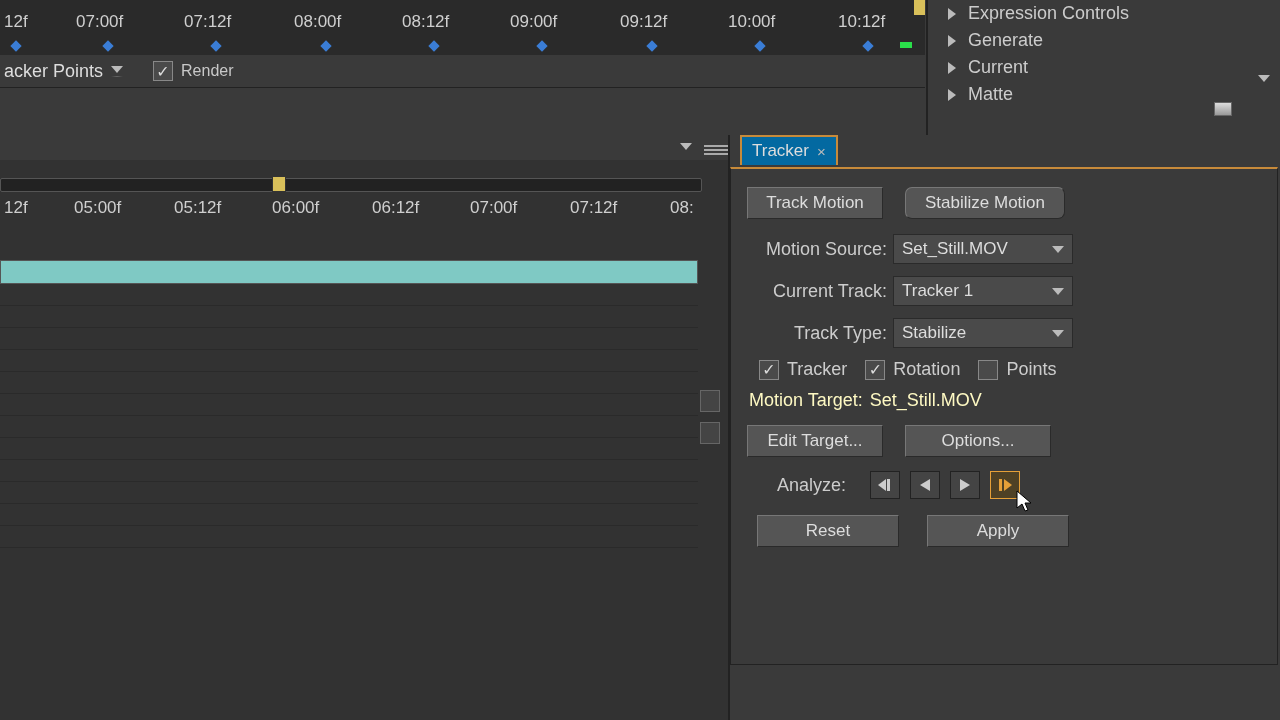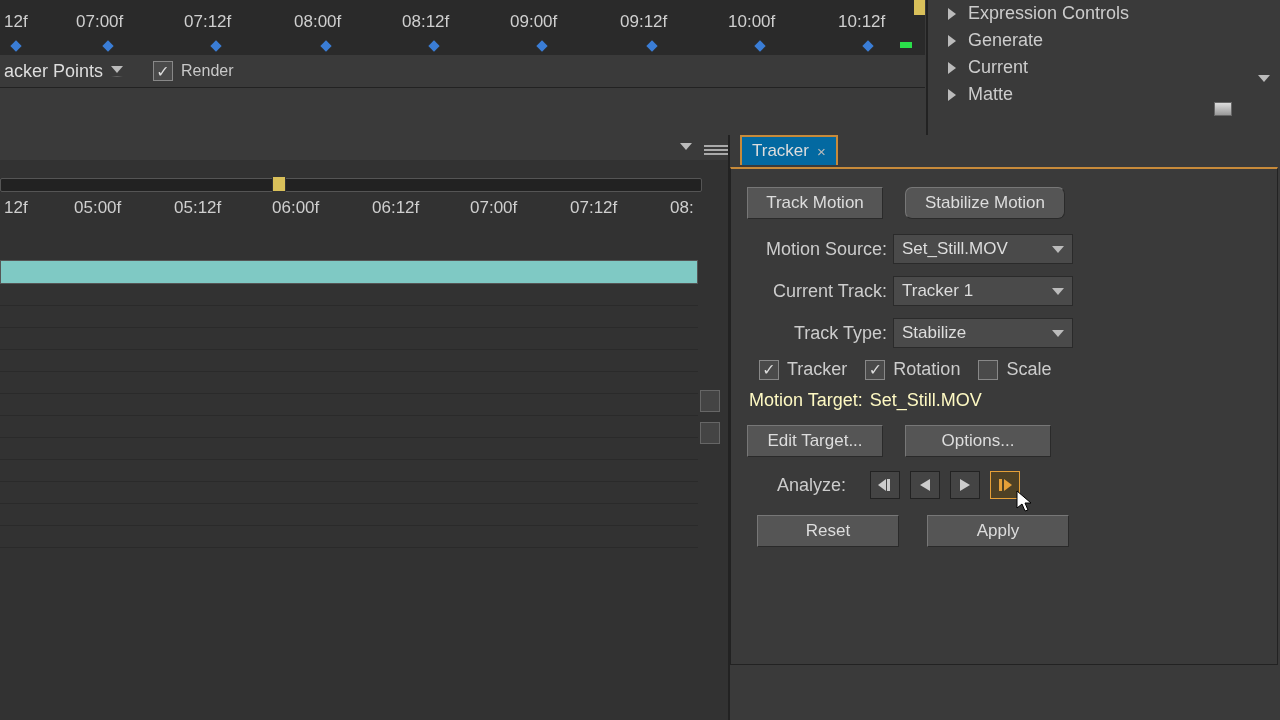--- a/index.html
+++ b/index.html
@@ -245,21 +245,21 @@
       <div class="check-item">
         <span class="checkbox">✓</span>
         <span>Tracker</span>
       </div>
       <div class="check-item">
         <span class="checkbox">✓</span>
         <span>Rotation</span>
       </div>
       <div class="check-item">
         <span class="checkbox"></span>
-        <span>Scale</span>
+        <span>Points</span>
       </div>
     </div>
 
     <div class="target-row">
       <span>Motion Target:</span>
       <span class="target-val">Set_Still.MOV</span>
     </div>
 
     <div class="btn-row-mid">
       <div class="btn btn-edit-target">Edit Target...</div>

